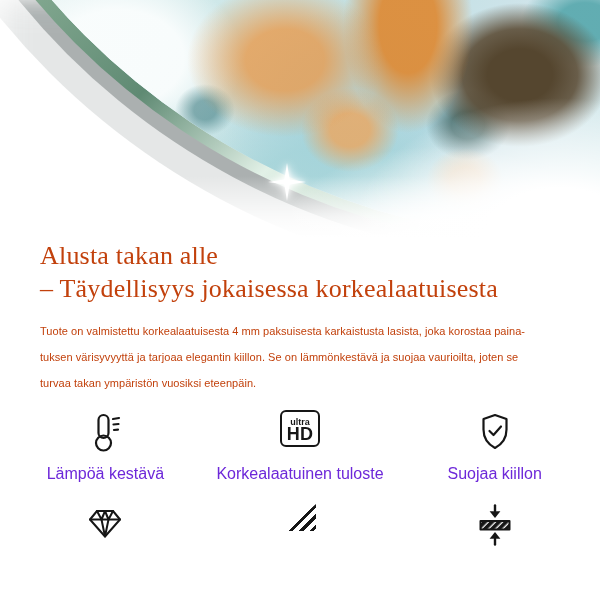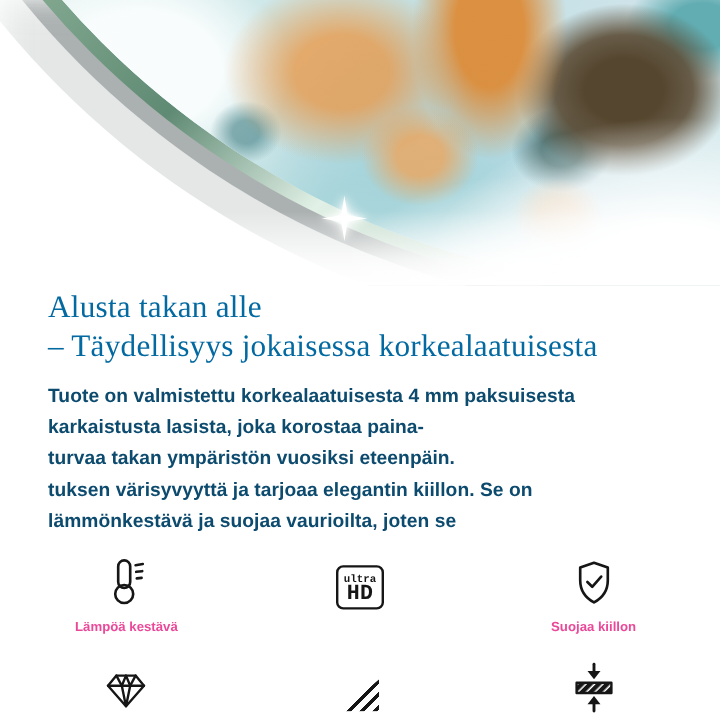--- a/index.html
+++ b/index.html
@@ -54,31 +54,31 @@
   }
   .sparkle{
     position:absolute;left:268px;top:163px;width:38px;height:38px;
     filter:drop-shadow(0 0 5px rgba(255,255,255,0.95)) drop-shadow(0 0 2px #fff);
   }
   
   .content{padding:0 40px;}
   .headline{
     font-family:"Liberation Serif",serif;
     font-size:26px;line-height:33px;letter-spacing:0.2px;
-    color:#0369a1;margin-top:1px;
+    color:#c2410c;margin-top:1px;
   }
-  .intro{margin-top:13px;font-size:16px;line-height:26px;color:#0c4a6e;letter-spacing:0.05px;font-weight:bold;}
+  .intro{margin-top:13px;font-size:11px;line-height:26px;color:#c2410c;letter-spacing:0.05px;}
   
   .features{
     display:grid;grid-template-columns:repeat(3,1fr);
     padding:0 8px;row-gap:20px;margin-top:14px;
   }
   .feature{display:flex;flex-direction:column;align-items:center;}
-  .icon-box{height:46px;display:flex;align-items:flex-end;justify-content:center;font-family:Liberation Mono, monospace;}
-  .feature-label{margin-top:9px;font-size:11px;color:#ec4899;font-weight:bold;}
+  .icon-box{height:46px;display:flex;align-items:flex-start;justify-content:center;}
+  .feature-label{margin-top:9px;font-size:16px;color:#6d28d9;}
   .stroke-icon{stroke:#161616;fill:none;stroke-width:2.2;stroke-linecap:round;stroke-linejoin:round;}
   .hd-box{
     width:36px;height:33px;border:2.5px solid #161616;border-radius:6px;
     display:flex;flex-direction:column;align-items:center;justify-content:center;
     color:#161616;
   }
   .hd-top{font-size:9px;font-weight:bold;line-height:10px;}
   .hd-bottom{font-size:18px;font-weight:bold;line-height:14px;letter-spacing:0.3px;}
   .stripes{
     width:32px;height:28px;margin-bottom:2px;
@@ -100,22 +100,22 @@
   </svg>
 </div>
 
 <div class="content">
   <div class="headline">
     <div>Alusta takan alle</div>
     <div>– Täydellisyys jokaisessa korkealaatuisesta</div>
   </div>
   <div class="intro">
     <div>Tuote on valmistettu korkealaatuisesta 4 mm paksuisesta karkaistusta lasista, joka korostaa paina-</div>
+    <div>tuksen värisyvyyttä ja tarjoaa elegantin kiillon. Se on lämmönkestävä ja suojaa vaurioilta, joten se</div>
     <div>turvaa takan ympäristön vuosiksi eteenpäin.</div>
-    <div>tuksen värisyvyyttä ja tarjoaa elegantin kiillon. Se on lämmönkestävä ja suojaa vaurioilta, joten se</div>
   </div>
 </div>
 
 <div class="features">
 
   <div class="feature">
     <div class="icon-box">
       <svg width="46" height="46" viewBox="0 0 46 46" class="stroke-icon">
         <rect x="16.5" y="5" width="10" height="23" rx="5"></rect>
         <circle cx="21.5" cy="33" r="7.5"></circle>
@@ -125,20 +125,21 @@
     <div class="feature-label">Lämpöä kestävä</div>
   </div>
 
   <div class="feature">
     <div class="icon-box">
       <div class="hd-box">
         <div class="hd-top">ultra</div>
         <div class="hd-bottom">HD</div>
       </div>
     </div>
+    <div class="feature-label">Korkealaatuinen tuloste</div>
   </div>
 
   <div class="feature">
     <div class="icon-box">
       <svg width="44" height="44" viewBox="0 0 44 44" class="stroke-icon">
         <path d="M22 5 L33.5 9 V19.5 C33.5 28.5 28.5 34.5 22 38 C15.5 34.5 10.5 28.5 10.5 19.5 V9 Z"></path>
         <path d="M16.5 21 L20.5 25 L28 16.5"></path>
       </svg>
     </div>
     <div class="feature-label">Suojaa kiillon</div>

